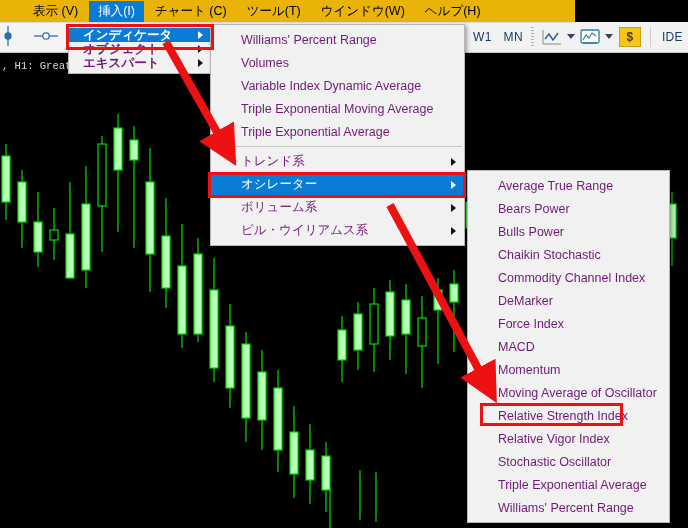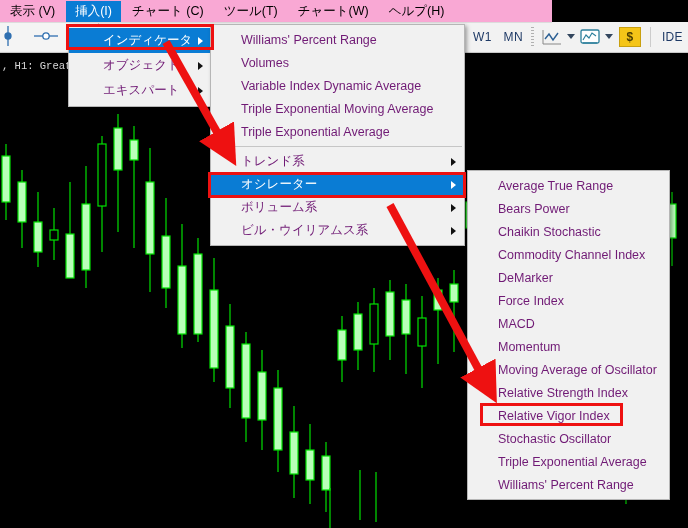--- a/index.html
+++ b/index.html
@@ -16,25 +16,26 @@
     height: 528px;
     overflow: hidden;
     background: #000000;
   }
 
   
   .menubar {
     position: absolute;
     left: 0; top: 0;
     width: 552px; height: 22px;
-    background: #f9a8d4;
+    background: #eab308;
     border-bottom: 1px solid #dcdcdc;
     display: flex;
     align-items: center;
     z-index: 40;
+    padding-left: 23px;
   }
   .menubar-item {
     font-size: 12.5px;
     color: #000000;
     padding: 3px 9px 4px 9px;
     margin: 0 1px;
     line-height: 14px;
     white-space: nowrap;
     cursor: default;
   }
@@ -165,21 +166,21 @@
   }
   .mi.sel .arrow { border-left-color: #ffffff; }
   .sepline {
     height: 1px;
     background: #c6c6c6;
     margin: 3px 2px;
   }
 
   
   #panel-insert  { left: 68px;  top: 24px;  width: 142px; }
-  #panel-insert .mi { height: 25px; padding-left: 34px; }
+  #panel-insert .mi { height: 14px; padding-left: 14px; font-weight: bold; }
   #panel-indicators { left: 210px; top: 24px; width: 253px; }
   #panel-indicators .mi { height: 23px; padding-left: 30px; }
   #panel-oscillators { left: 467px; top: 170px; width: 201px; }
   #panel-oscillators .mi { height: 23px; }
 
   
   .redbox {
     position: absolute;
     border: 3px solid #ee1111;
     box-sizing: border-box;
@@ -323,21 +324,21 @@
       <span class="tb-sep"></span>
       <span class="tb-label">IDE</span>
     </div>
   </div>
 
   <div class="menubar">
     <div class="menubar-item">表示 (V)</div>
     <div class="menubar-item active">挿入(I)</div>
     <div class="menubar-item">チャート (C)</div>
     <div class="menubar-item">ツール(T)</div>
-    <div class="menubar-item">チャート(W)</div>
+    <div class="menubar-item">ウインドウ(W)</div>
     <div class="menubar-item">ヘルプ(H)</div>
   </div>
 
   <div class="panel" id="panel-insert">
     <div class="mi sel">
       <span>インディケータ</span>
       <span class="arrow"></span>
     </div>
     <div class="mi">
       <span>オブジェクト</span>
@@ -383,20 +384,23 @@
       <span class="arrow"></span>
     </div>
   </div>
 
   <div class="panel" id="panel-oscillators">
     <div class="mi">
       <span>Average True Range</span>
     </div>
     <div class="mi">
       <span>Bears Power</span>
+    </div>
+    <div class="mi">
+      <span>Bulls Power</span>
     </div>
     <div class="mi">
       <span>Chaikin Stochastic</span>
     </div>
     <div class="mi">
       <span>Commodity Channel Index</span>
     </div>
     <div class="mi">
       <span>DeMarker</span>
     </div>

